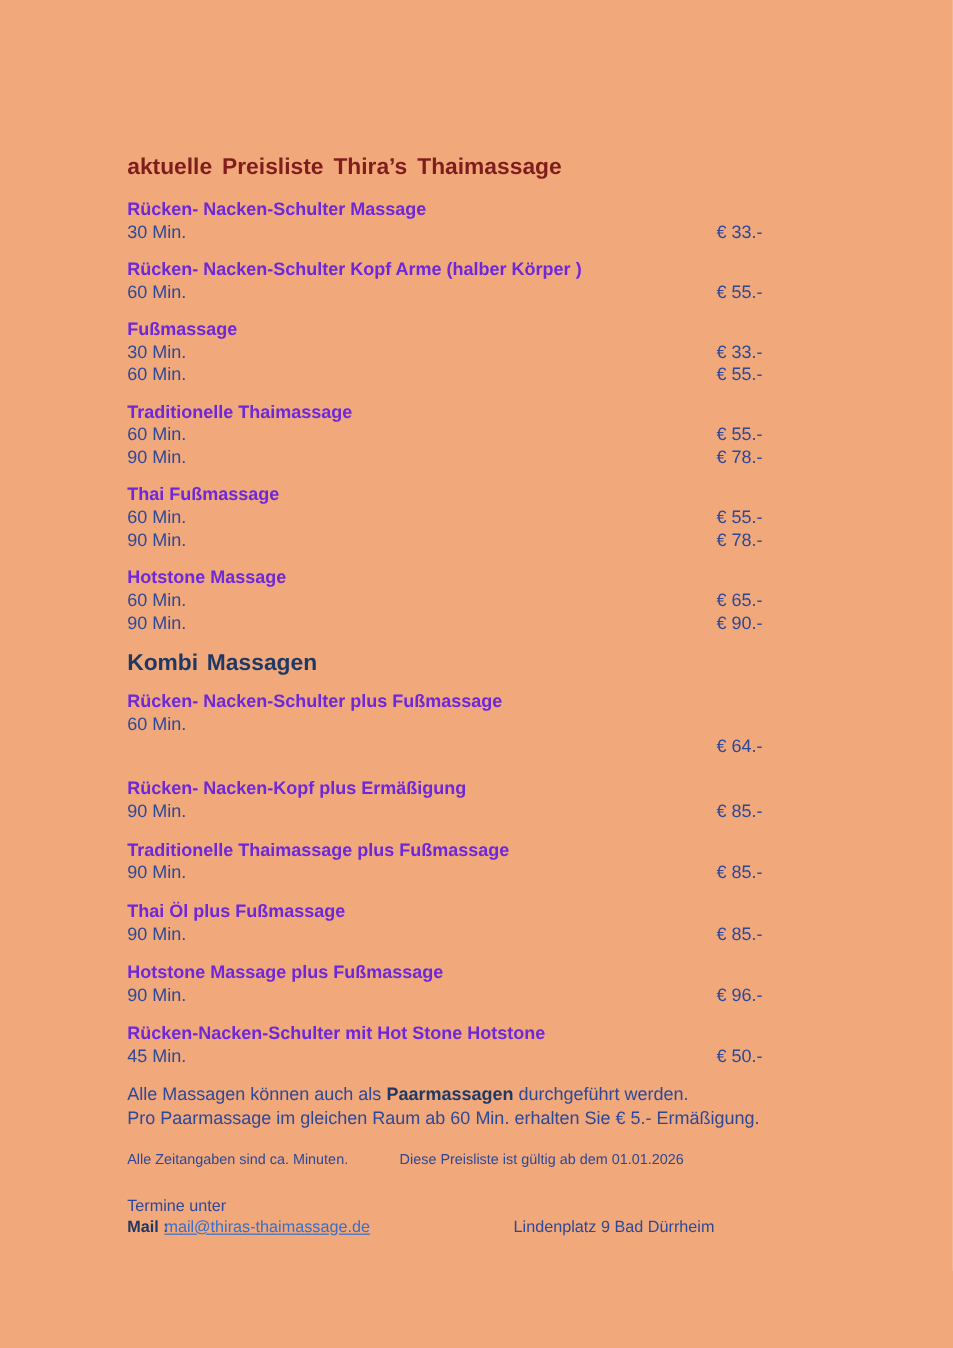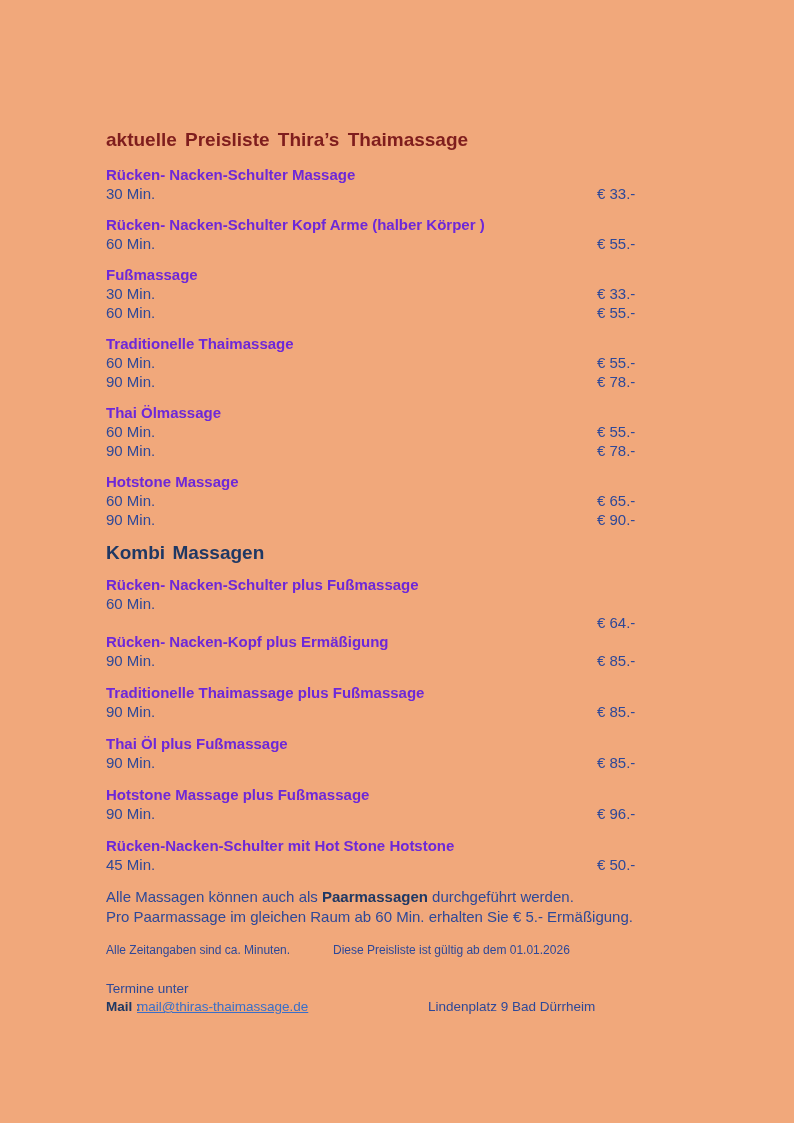--- a/index.html
+++ b/index.html
@@ -47,21 +47,21 @@
   }
   .kombi-header {
     margin: 2px 0 10px 0;
     font-size: 19px;
     font-weight: bold;
     line-height: 24px;
     color: #1f3864;
     word-spacing: 2px;
   }
   .kombi .svc { margin-bottom: 13px; }
-  .kombi .svc.tight { margin-bottom: 0; }
+  .kombi .svc.tight { margin-bottom: 16px; }
   .note {
     font-size: 15px;
     line-height: 20px;
   }
   .note-block { margin-top: 6px; }
   .bold-navy { font-weight: bold; color: #1f3864; }
   .meta-row {
     position: relative;
     margin-top: 15px;
     font-size: 12px;
@@ -126,21 +126,21 @@
         <span>60 Min.</span>
         <span class="price">€ 55.-</span>
       </div>
       <div class="row">
         <span>90 Min.</span>
         <span class="price">€ 78.-</span>
       </div>
     </div>
 
     <div class="svc">
-      <div class="svc-name">Thai Ölmassage</div>
+      <div class="svc-name">Thai Fußmassage</div>
       <div class="row">
         <span>60 Min.</span>
         <span class="price">€ 55.-</span>
       </div>
       <div class="row">
         <span>90 Min.</span>
         <span class="price">€ 78.-</span>
       </div>
     </div>
 

